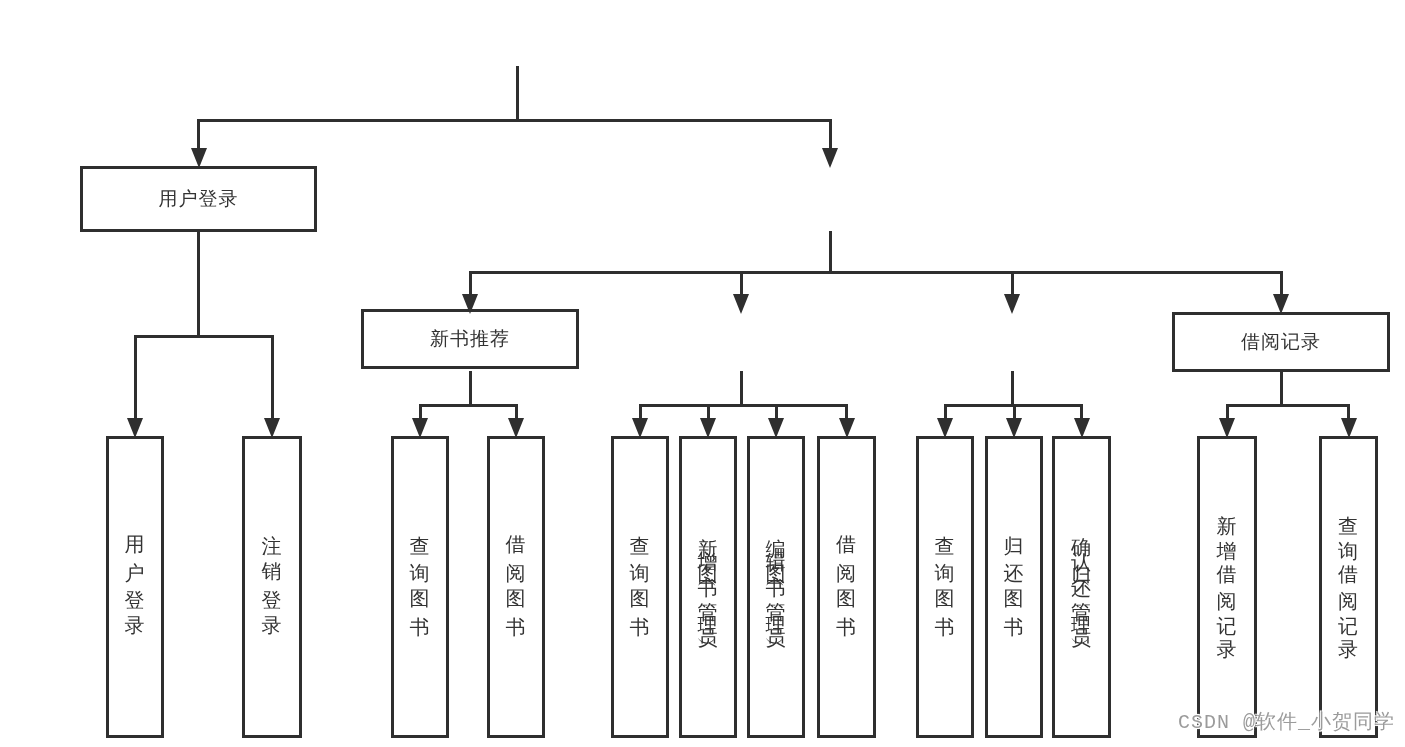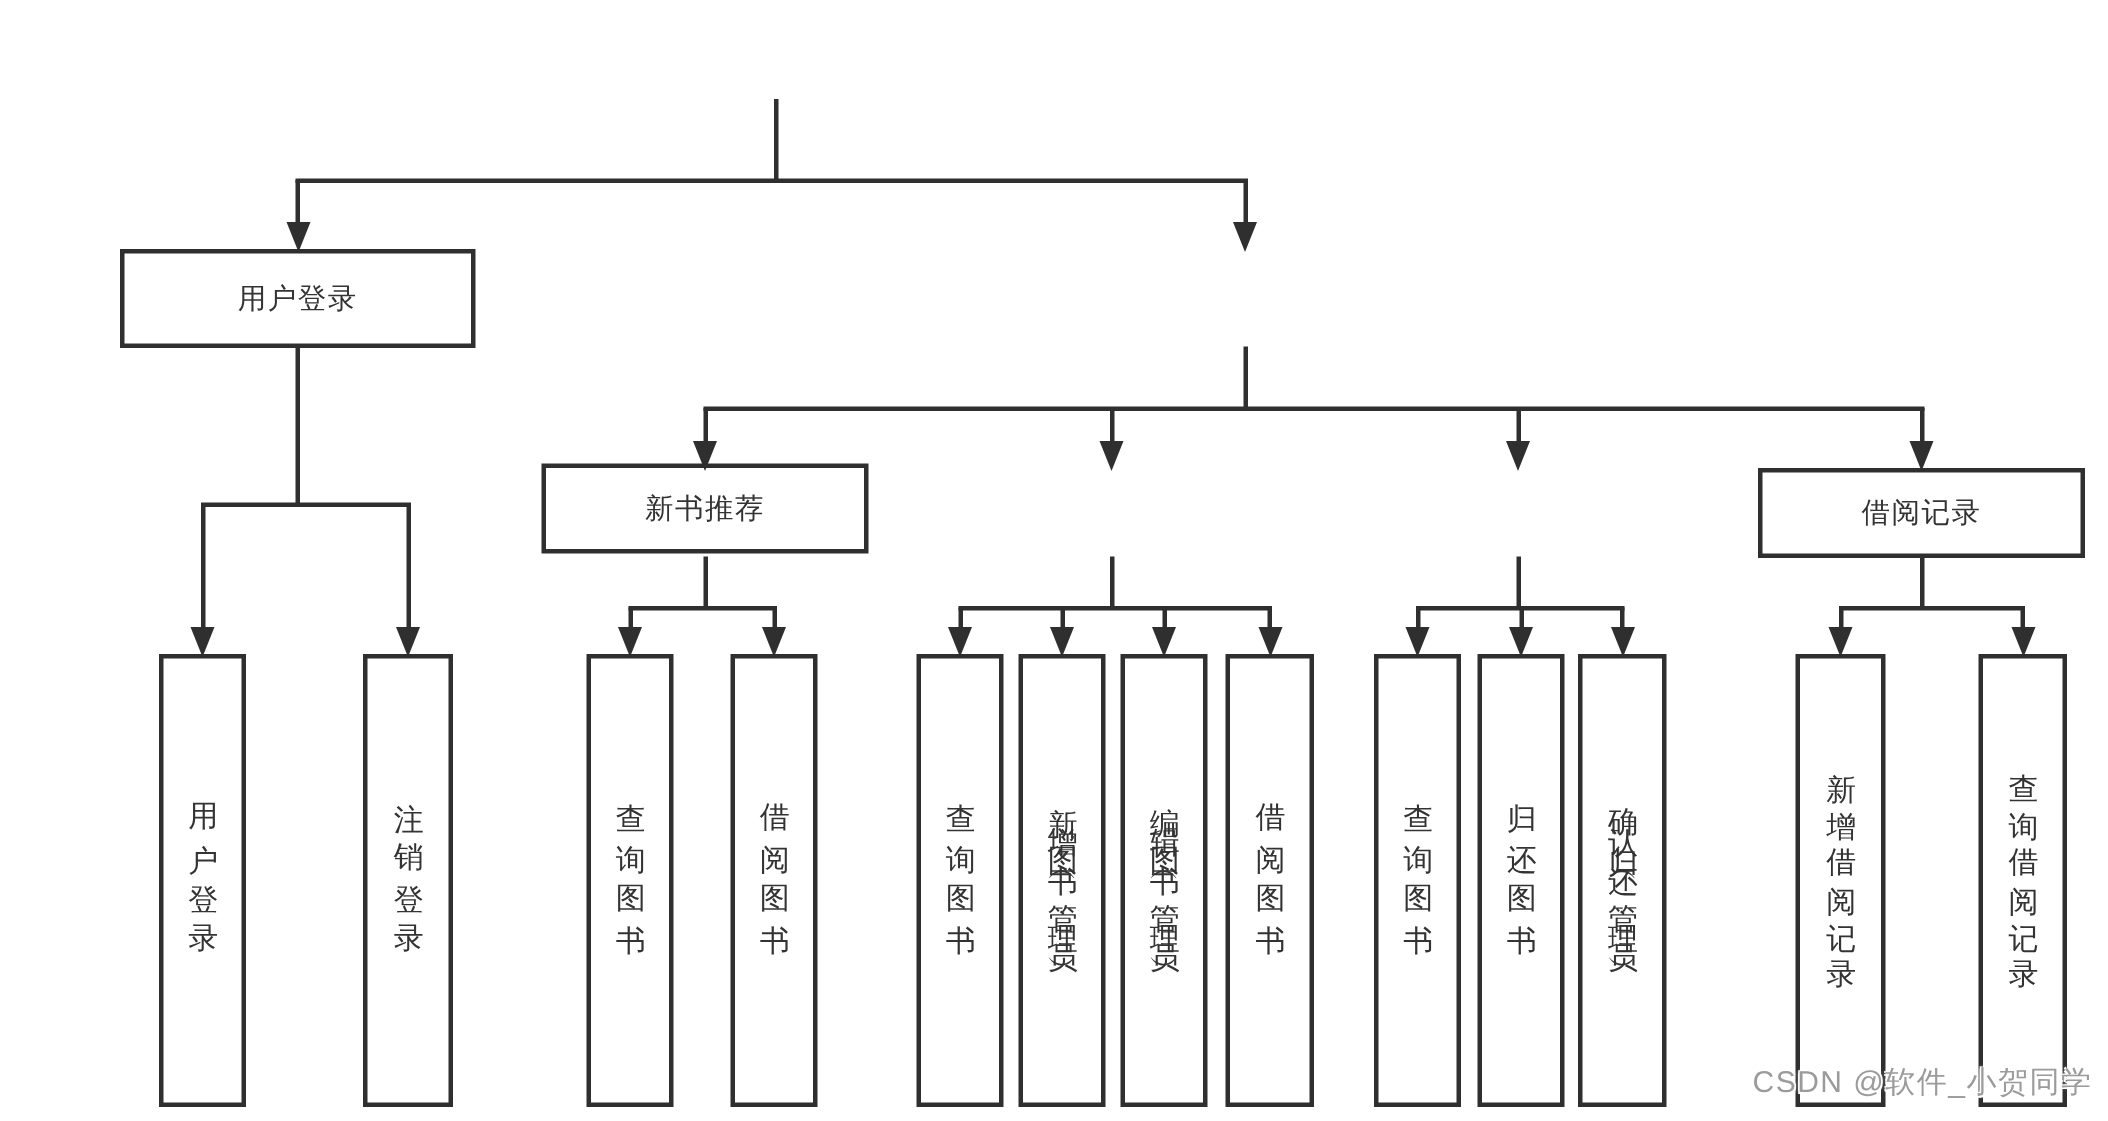--- a/index.html
+++ b/index.html
@@ -45,20 +45,21 @@
   }
   .watermark{
     position:absolute;
     right:10px;top:708px;
     font-size:20px;
     letter-spacing:1px;
     color:var(--wm,#9b9b9b);
     text-shadow:-1px -1px 0 #ffffff,1px -1px 0 #ffffff,-1px 1px 0 #ffffff,1px 1px 0 #ffffff,0 0 3px #ffffff;
     z-index:5;
     white-space:nowrap;
+    font-family:Liberation Mono, monospace;
   }
 </style>
 </head>
 <body>
 
 <div id="canvas" style="--bg: #ffffff; --boxbg: #ffffff; --line: #2f2f2f; --text: #333333; --wm: #9b9b9b;">
   <div class="watermark">CSDN @软件_小贺同学</div>
     <div class="node hnode" style="left: 80px; top: 166px; width: 237px; height: 66px;">
       <span>用户登录</span>
     </div>

